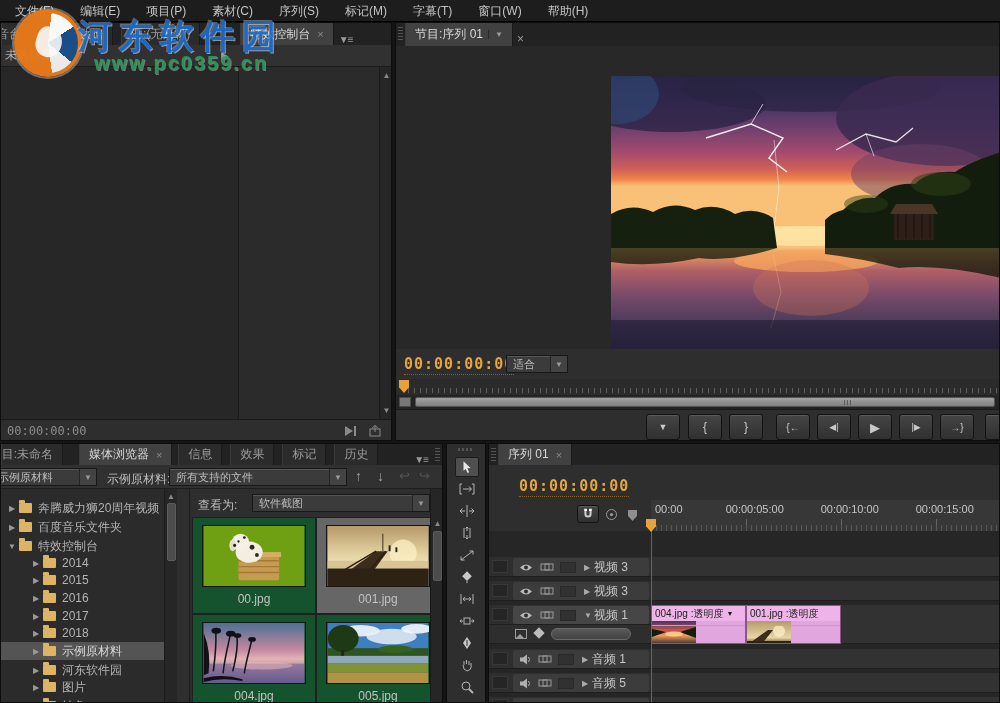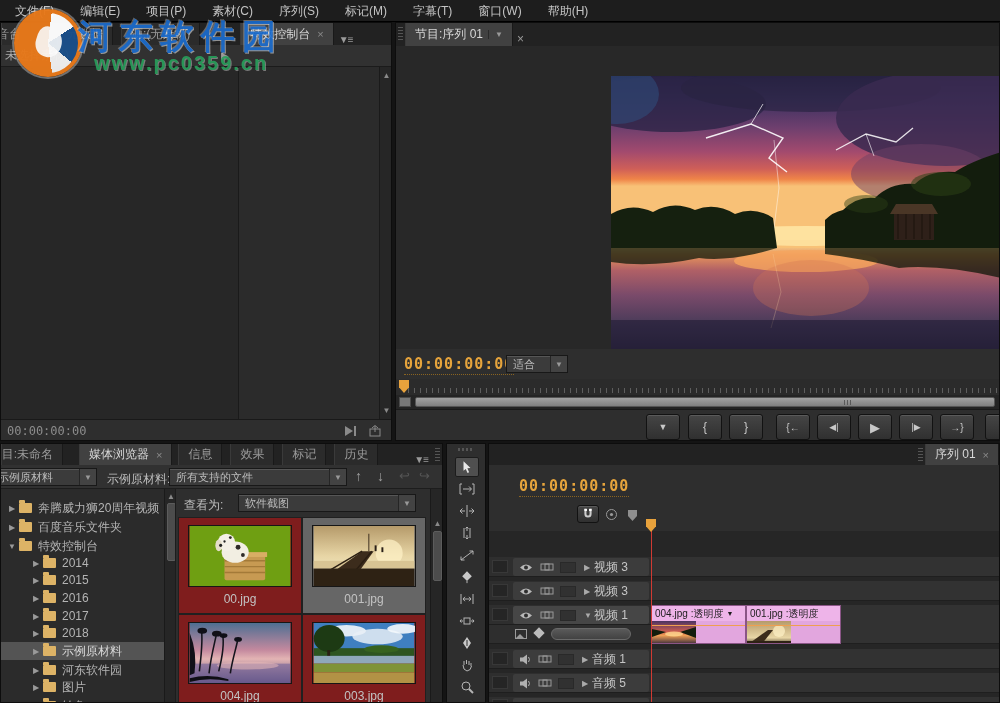--- a/index.html
+++ b/index.html
@@ -74,36 +74,36 @@
   #media-panel { left:0; top:443px; width:443px; height:260px; }
   #media-tabs { height:21px; }
   #media-tools { left:0; top:21px; width:443px; height:24px; background:#313131; border-bottom:1px solid #1d1d1d; }
   #tree { left:0; top:45px; width:163px; height:215px; background:#2b2b2b; }
   .trow { position:absolute; left:0; width:163px; height:18px; display:flex; align-items:center; font-size:12px; color:#b4b4b4; }
   .trow.sel { background:#545454; color:#d8d8d8; }
   .texp { font-size:8px; color:#9a9a9a; width:10px; text-align:center; }
   .folder { width:13px; height:10px; background:#ddb366; border-radius:1px; position:relative; margin:0 6px 0 2px; flex:none; }
   .folder:before { content:""; position:absolute; top:-3px; left:0; width:6px; height:3px; background:#ddb366; border-radius:1px 1px 0 0; }
   #tree-scroll { left:163px; top:45px; width:13px; height:215px; }
-  #thumbs { left:174px; top:45px; width:253px; height:215px; background:#2e2e2e; border-left:1px solid #1c1c1c;text-align:right; }
-  .cell { position:absolute; width:124px; height:97px; background:#7f1d1d; border:1px solid #202020;
+  #thumbs { left:188px; top:45px; width:253px; height:215px; background:#2e2e2e; border-left:1px solid #1c1c1c;text-align:right; }
+  .cell { position:absolute; width:124px; height:97px; background:#14532d; border:1px solid #202020;
           display:flex; flex-direction:column; align-items:center; }
   .cell.sel { background:#666; }
   .cell svg { margin-top:7px; border:1px solid #161616; }
   .cap { font-size:12px; color:#c2c2c2; margin-top:5px; }
   #thumbs-scroll { left:429px; top:45px; width:14px; height:215px; }
 
   
   #tools-panel { left:446px; top:443px; width:40px; height:260px; }
   .tool { position:absolute; left:8px; width:24px; height:20px; display:flex; align-items:center; justify-content:center; }
   .tool.active { background:#4f4f4f; border:1px solid #1c1c1c; border-radius:2px; }
 
   
   #tl-panel { left:488px; top:443px; width:512px; height:260px; }
-  #tl-tabs { height:21px;justify-content:flex-end; }
+  #tl-tabs { height:21px; }
   #tl-head { left:0; top:21px; width:512px; height:66px; background:#2e2e2e; }
   #tl-ruler { left:162px; top:35px; width:350px; height:32px; background:#373737; border-bottom:1px solid #222;
               font-size:11px; color:#c6c6c6; overflow:hidden; }
   #tl-ruler .ticks { position:absolute; left:0; right:0; bottom:0; height:6px;
       background:repeating-linear-gradient(90deg,#585858 0 1px,transparent 1px 5px); }
   .rlabel { position:absolute; top:3px; }
   #workarea { left:162px; top:70px; width:197px; height:11px; background:linear-gradient(#bdbdbd,#8d8d8d);
               border:1px solid #5a5a5a; }
   #workarea .cap { position:absolute; top:-1px; width:5px; height:11px; background:#d8862a; margin:0; }
   #workarea .wgrip { position:absolute; left:94px; top:3px; width:9px; height:5px;
@@ -475,21 +475,21 @@
         <ellipse cx="66" cy="14" rx="26" ry="8" fill="#e8eef6" opacity=".85"></ellipse>
         <ellipse cx="92" cy="6" rx="16" ry="5" fill="#f4f8fc" opacity=".9"></ellipse>
         <rect y="26" width="104" height="8" fill="#2e5520"></rect>
         <ellipse cx="70" cy="27" rx="18" ry="4" fill="#37631f"></ellipse>
         <ellipse cx="16" cy="16" rx="16" ry="14" fill="#1d3a14"></ellipse>
         <rect x="14" y="28" width="3" height="10" fill="#2a2014"></rect>
         <rect y="34" width="104" height="8" fill="#8fa8ba"></rect>
         <rect y="42" width="104" height="9" fill="#7f9337"></rect>
         <rect y="51" width="104" height="11" fill="#b29245"></rect>
       </svg>
-      <span class="cap">003.jpg</span>
+      <span class="cap">005.jpg</span>
     </div>
   </div>
   <div id="thumbs-scroll" class="abs scrollv">
     <span class="sarrow" style="margin-top:30px">▲</span>
     <div class="abs" style="left:2px;top:42px;width:9px;height:50px;background:#4c4c4c;border:1px solid #5c5c5c;border-radius:2px"></div>
   </div>
 </div>
 
 <div id="tools-panel" class="abs panel">
   <div style="width:16px;height:3px;margin:4px auto 0;background:repeating-linear-gradient(90deg,#555 0 2px,transparent 2px 4px)"></div>
@@ -577,20 +577,30 @@
         <rect x="2.8" y="1" width="3" height="2.4" fill="#ffffff"></rect>
           <rect x="8.2" y="1" width="3" height="2.4" fill="#ffffff"></rect>
       </svg>
     </div>
     <svg class="abs" style="left:116px;top:43px" width="13" height="13" viewBox="0 0 13 13">
       <circle cx="6.5" cy="6.5" r="5" stroke="#9a9a9a" fill="none"></circle>
         <circle cx="6.5" cy="6.5" r="1.6" fill="#9a9a9a"></circle>
     </svg>
     <div class="abs" style="left:139px;top:45px;width:9px;height:11px;background:#8f8f8f;clip-path:polygon(0 0,100% 0,100% 55%,50% 100%,0 55%)"></div>
 
+    <div id="tl-ruler" class="abs">
+      <span class="rlabel" style="left:4px">00:00</span>
+      <span class="rlabel" style="left:95px;transform:translateX(-35%)">00:00:05:00</span>
+      <span class="rlabel" style="left:190px;transform:translateX(-35%)">00:00:10:00</span>
+      <span class="rlabel" style="left:285px;transform:translateX(-35%)">00:00:15:00</span>
+      <div class="abs" style="left:95px;bottom:0;width:1px;height:12px;background:#666"></div>
+      <div class="abs" style="left:190px;bottom:0;width:1px;height:12px;background:#666"></div>
+      <div class="abs" style="left:285px;bottom:0;width:1px;height:12px;background:#666"></div>
+      <div class="ticks"></div>
+    </div>
     <div class="ph-marker abs" style="left:157px;top:54px;z-index:61"></div>
 
     <div id="workarea" class="abs">
       <div class="cap" style="left:-1px"></div>
       <div class="cap" style="right:-1px"></div>
       <div class="wgrip"></div>
     </div>
     <div id="renderline" class="abs"></div>
   </div>
 

